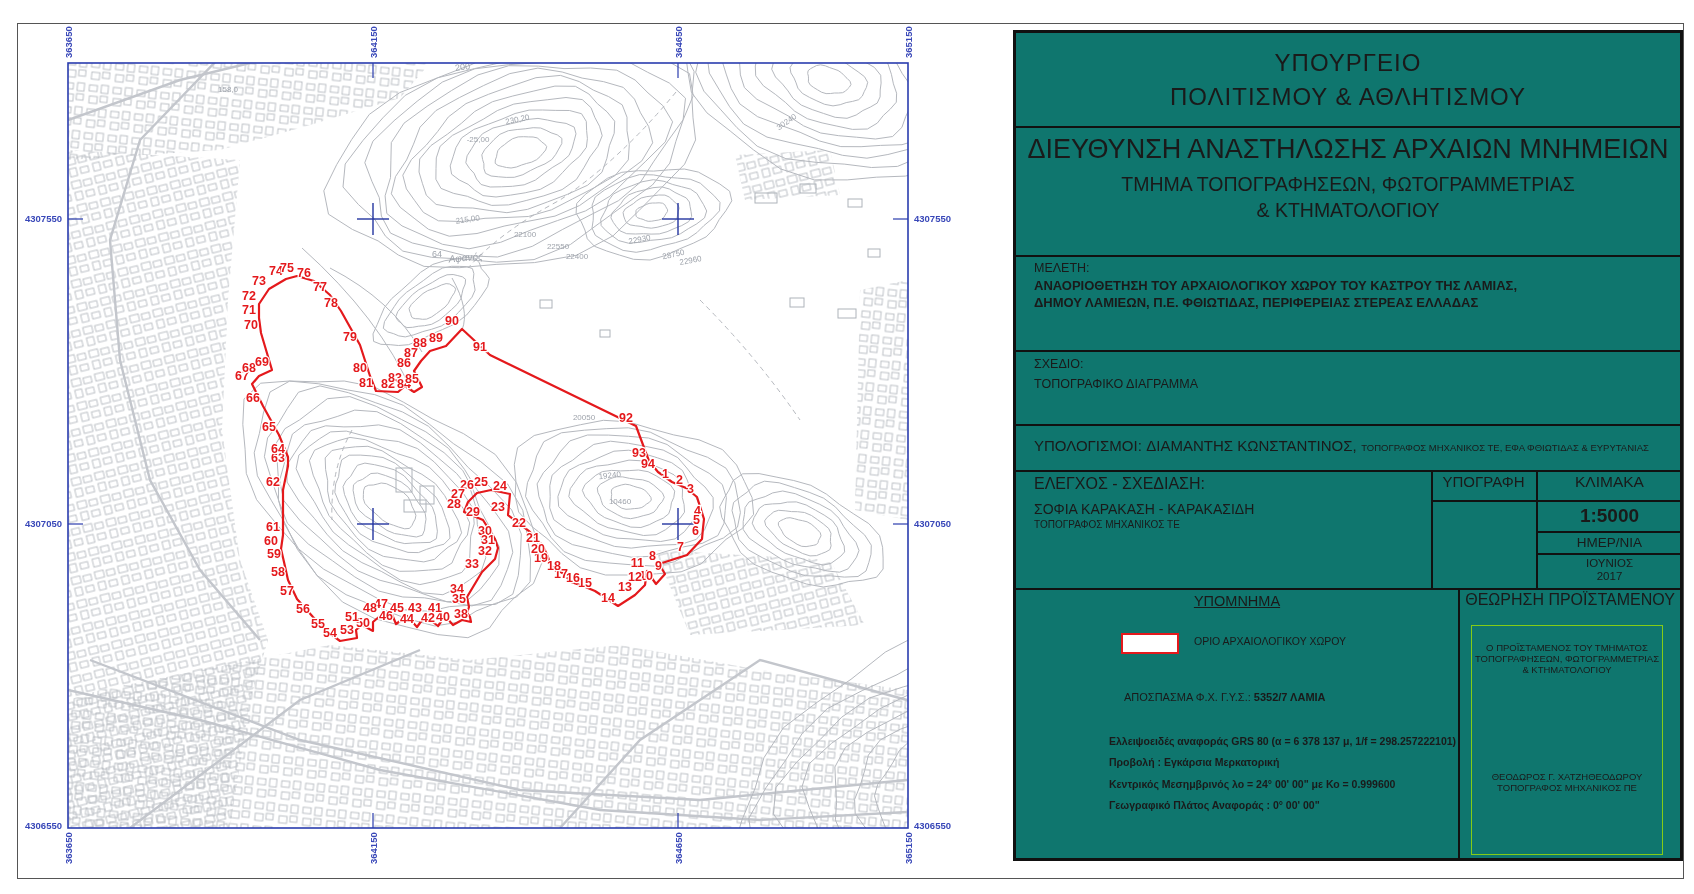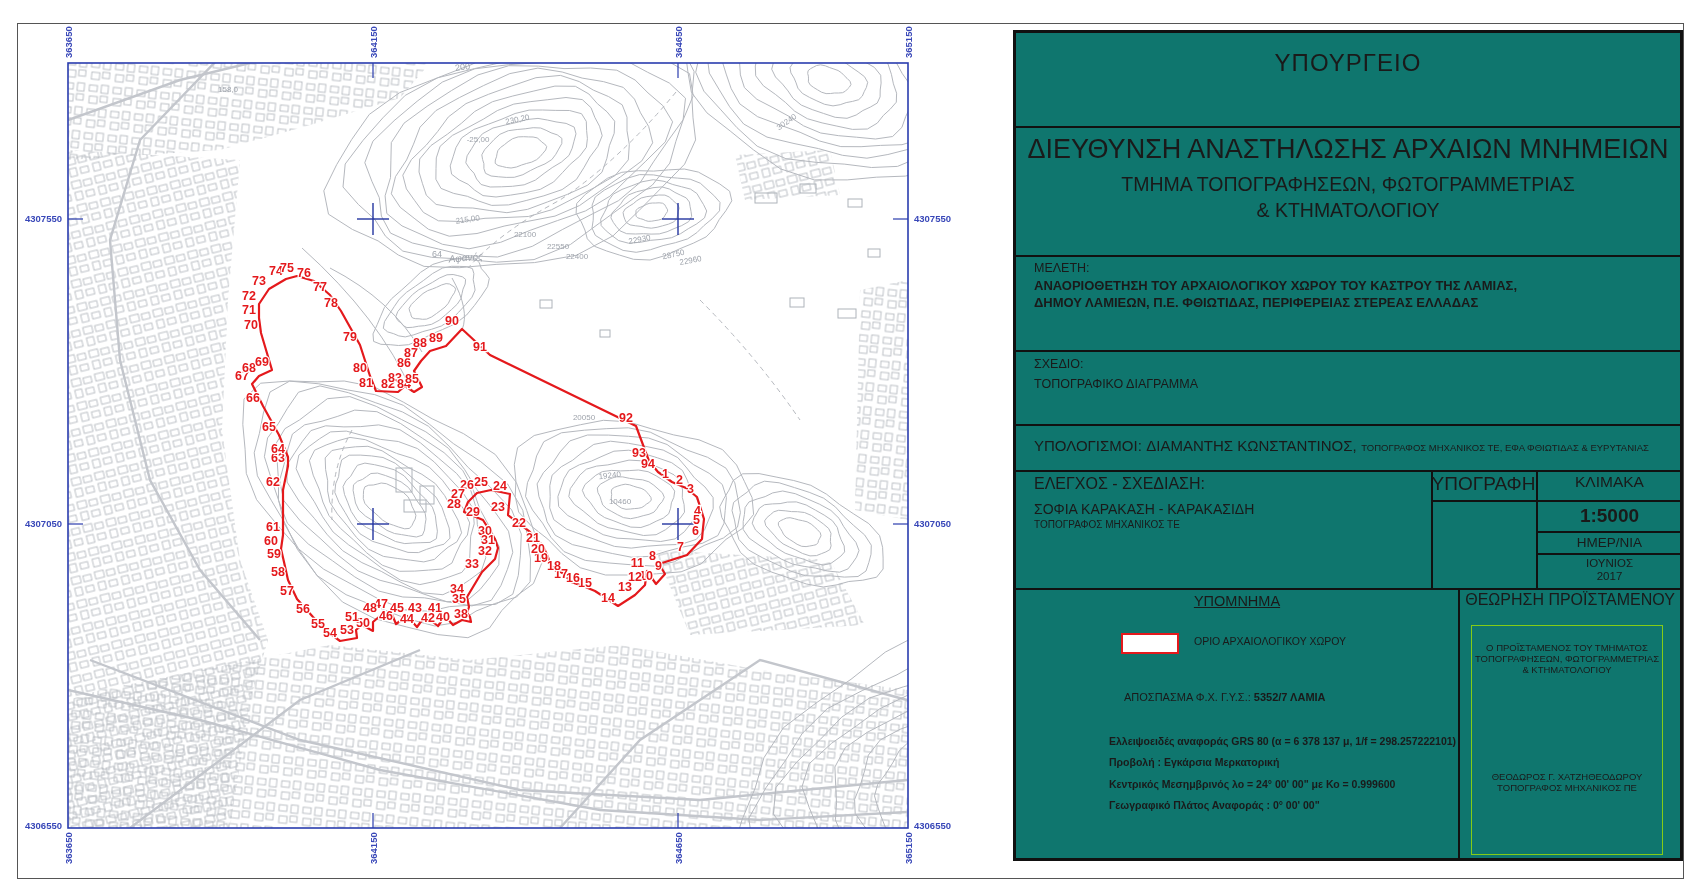--- a/index.html
+++ b/index.html
@@ -293,20 +293,21 @@
       <text x="443" y="342" text-anchor="end" font-size="12.5" font-weight="bold" fill="#e4191c" stroke="#ffffff" stroke-width="2.5" paint-order="stroke">89</text>
       <text x="459" y="325" text-anchor="end" font-size="12.5" font-weight="bold" fill="#e4191c" stroke="#ffffff" stroke-width="2.5" paint-order="stroke">90</text>
       <text x="487" y="351" text-anchor="end" font-size="12.5" font-weight="bold" fill="#e4191c" stroke="#ffffff" stroke-width="2.5" paint-order="stroke">91</text>
       <text x="633" y="422" text-anchor="end" font-size="12.5" font-weight="bold" fill="#e4191c" stroke="#ffffff" stroke-width="2.5" paint-order="stroke">92</text>
       <text x="646" y="457" text-anchor="end" font-size="12.5" font-weight="bold" fill="#e4191c" stroke="#ffffff" stroke-width="2.5" paint-order="stroke">93</text>
       <text x="655" y="468" text-anchor="end" font-size="12.5" font-weight="bold" fill="#e4191c" stroke="#ffffff" stroke-width="2.5" paint-order="stroke">94</text>
     </svg>
 
   <div class="tblock">
     <div class="abs ctr t-min" style="top:16px">ΥΠΟΥΡΓΕΙΟ</div>
+    <div class="abs ctr t-min" style="top:50px">ΠΟΛΙΤΙΣΜΟΥ &amp; ΑΘΛΗΤΙΣΜΟΥ</div>
     <div class="hline" style="top:93px"></div>
 
     <div class="abs ctr t-dir" style="top:101px">ΔΙΕΥΘΥΝΣΗ ΑΝΑΣΤΗΛΩΣΗΣ ΑΡΧΑΙΩΝ ΜΝΗΜΕΙΩΝ</div>
     <div class="abs ctr t-dep" style="top:140px">ΤΜΗΜΑ ΤΟΠΟΓΡΑΦΗΣΕΩΝ, ΦΩΤΟΓΡΑΜΜΕΤΡΙΑΣ</div>
     <div class="abs ctr t-dep" style="top:166px">&amp; ΚΤΗΜΑΤΟΛΟΓΙΟΥ</div>
     <div class="hline" style="top:222px"></div>
 
     <div class="abs lbl" style="left:18px;top:228px">ΜΕΛΕΤΗ:</div>
     <div class="abs study" style="left:18px;top:245px">ΑΝΑΟΡΙΟΘΕΤΗΣΗ ΤΟΥ ΑΡΧΑΙΟΛΟΓΙΚΟΥ ΧΩΡΟΥ ΤΟΥ ΚΑΣΤΡΟΥ ΤΗΣ ΛΑΜΙΑΣ,</div>
     <div class="abs study" style="left:18px;top:262px">ΔΗΜΟΥ ΛΑΜΙΕΩΝ, Π.Ε. ΦΘΙΩΤΙΔΑΣ, ΠΕΡΙΦΕΡΕΙΑΣ ΣΤΕΡΕΑΣ ΕΛΛΑΔΑΣ</div>
@@ -322,21 +323,21 @@
       <span class="calc-small">ΤΟΠΟΓΡΑΦΟΣ ΜΗΧΑΝΙΚΟΣ ΤΕ, ΕΦΑ ΦΘΙΩΤΙΔΑΣ &amp; ΕΥΡΥΤΑΝΙΑΣ</span>
     </div>
     <div class="hline" style="top:437px"></div>
 
     <div class="abs" style="left:18px;top:442px;font-size:16px">ΕΛΕΓΧΟΣ - ΣΧΕΔΙΑΣΗ:</div>
     <div class="abs" style="left:18px;top:468px;font-size:14px">ΣΟΦΙΑ ΚΑΡΑΚΑΣΗ - ΚΑΡΑΚΑΣΙΔΗ</div>
     <div class="abs" style="left:18px;top:486px;font-size:10px">ΤΟΠΟΓΡΑΦΟΣ ΜΗΧΑΝΙΚΟΣ ΤΕ</div>
 
     <div class="vline" style="left:415px;top:437px;height:118px"></div>
     <div class="vline" style="left:520px;top:437px;height:118px"></div>
-    <div class="abs" style="left:415px;top:440px;width:105px;text-align:center;font-size:19px">ΥΠΟΓΡΑΦΗ</div>
+    <div class="abs" style="left:415px;top:440px;width:105px;text-align:center;font-size:15px">ΥΠΟΓΡΑΦΗ</div>
     <div class="abs" style="left:520px;top:440px;width:147px;text-align:center;font-size:15.5px">ΚΛΙΜΑΚΑ</div>
     <div class="abs" style="left:415px;top:467px;width:105px;height:1.5px;background:#111"></div>
     <div class="abs" style="left:520px;top:467px;width:147px;height:1.5px;background:#111"></div>
     <div class="abs bold" style="left:520px;top:472px;width:147px;text-align:center;font-size:19px">1:5000</div>
     <div class="abs" style="left:520px;top:498px;width:147px;height:1.5px;background:#111"></div>
     <div class="abs" style="left:520px;top:502px;width:147px;text-align:center;font-size:13.5px">ΗΜΕΡ/ΝΙΑ</div>
     <div class="abs" style="left:520px;top:520px;width:147px;height:1.5px;background:#111"></div>
     <div class="abs" style="left:520px;top:524px;width:147px;text-align:center;font-size:11.5px">ΙΟΥΝΙΟΣ</div>
     <div class="abs" style="left:520px;top:537px;width:147px;text-align:center;font-size:11.5px">2017</div>
 

